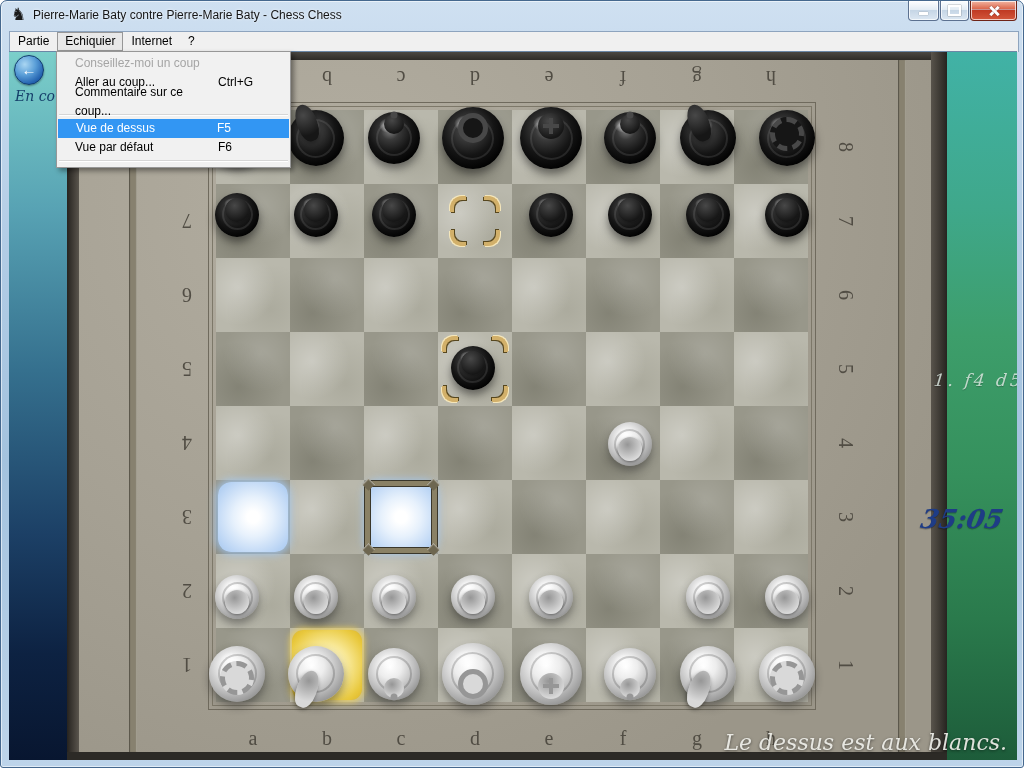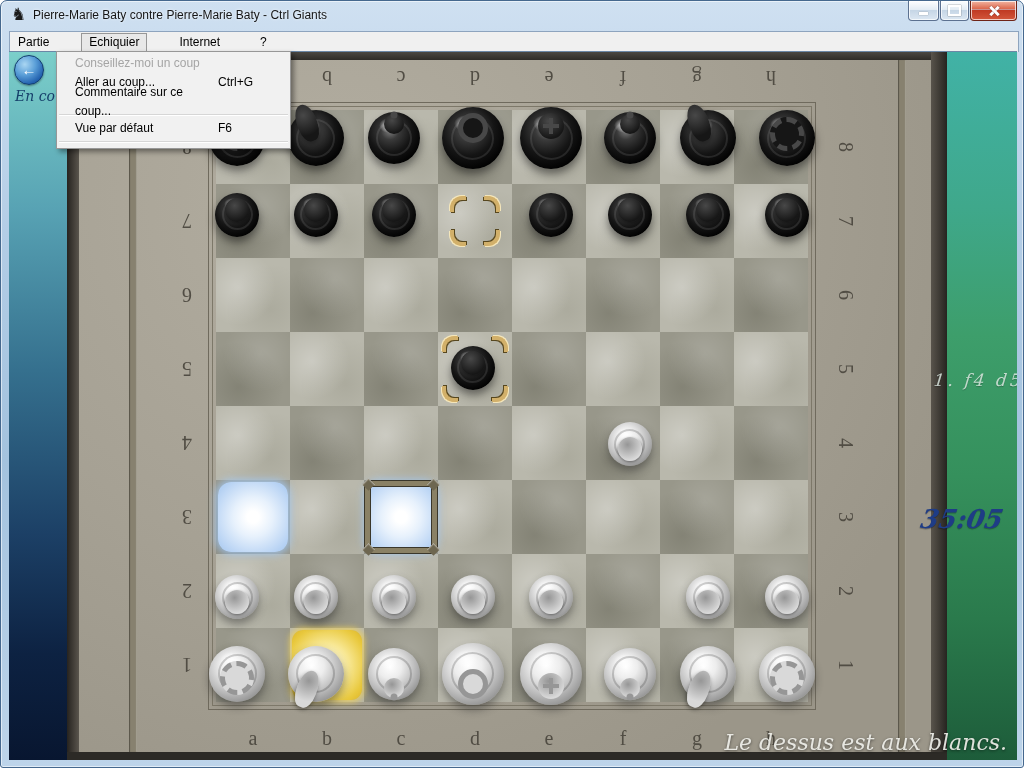--- a/index.html
+++ b/index.html
@@ -20,21 +20,21 @@
   .btn-min{width:29px;} .btn-max{width:27px;} 
   .btn-close{width:45px; background:linear-gradient(#f2b5a2,#dd6a4f 40%,#c0392270 45%,#c03a23 50%,#d3573c); border-color:#6e2417;}
   .g-min{width:9px;height:3px;background:#fff;box-shadow:0 0 1px #444; margin-top:6px;}
   .g-max{width:9px;height:7px;border:2px solid #fff;box-shadow:0 0 1px #444;}
   .g-close{width:12px;height:12px;position:relative;}
   .g-close::before,.g-close::after{content:"";position:absolute;left:5px;top:0;width:3px;height:12px;background:#fff;box-shadow:0 0 1px #5a120a;}
   .g-close::before{transform:rotate(45deg);} .g-close::after{transform:rotate(-45deg);}
 
   
   .menubar{position:absolute; left:8px; top:30px; width:1008px; height:20px; background:#f0f0f0;
-    border:1px solid #8ea4be; border-bottom:none; display:flex; align-items:center; font-size:12px;gap:24px;}
+    border:1px solid #8ea4be; border-bottom:none; display:flex; align-items:flex-start; font-size:12px;}
   .menubar-item{padding:0 8px; line-height:19px; color:#000; cursor:default;}
   .menubar-item.active{background:#e8e8e8; border:1px solid #979797; line-height:17px; padding:0 7px;}
 
   
   .content{position:absolute; left:8px; top:50px; width:1008px; height:708px; overflow:hidden;
     border-top:1px solid #6b87a6; background:#9a9a8c;}
   .left-panel{position:absolute; left:0; top:0; width:62px; height:708px;
     background:linear-gradient(180deg,#7bcfca 0%,#58a3b4 22%,#35708e 45%,#1c4066 68%,#0d2242 85%,#081630 100%);}
   .right-panel{position:absolute; left:938px; top:0; width:70px; height:708px;
     background:linear-gradient(180deg,#41b2a6 0%,#3fa88b 22%,#3d9e6b 40%,#35905c 60%,#2a7a4c 80%,#1d5c3a 100%);}
@@ -146,21 +146,21 @@
   .cm-item.highlighted{background:var(--menu-hl); color:#fff; margin:0 1px;}
   .cm-sep{height:1px; background:#d6d6d6; margin:3px 2px; border-bottom:1px solid #fff;}
 </style>
 </head>
 <body>
 
 <div class="win-frame">
 
   <div class="titlebar">
     <div class="app-icon">♞</div>
-    <div class="title-text">Pierre-Marie Baty contre Pierre-Marie Baty - Ctrl Giants</div>
+    <div class="title-text">Pierre-Marie Baty contre Pierre-Marie Baty - Chess Chess</div>
     <div class="win-buttons">
       <div class="win-btn btn-min">
           <div class="g-min"></div>
         </div>
       <div class="win-btn btn-max">
           <div class="g-max"></div>
         </div>
       <div class="win-btn btn-close">
           <div class="g-close"></div>
         </div>
@@ -467,19 +467,23 @@
       </div>
       <div class="cm-item">
         <span class="cm-label">Aller au coup...</span>
         <span class="cm-shortcut">Ctrl+G</span>
       </div>
       <div class="cm-item">
         <span class="cm-label">Commentaire sur ce coup...</span>
         <span class="cm-shortcut"></span>
       </div>
       <div class="cm-sep"></div>
+      <div class="cm-item highlighted">
+        <span class="cm-label">Vue de dessus</span>
+        <span class="cm-shortcut">F5</span>
+      </div>
       <div class="cm-item">
         <span class="cm-label">Vue par défaut</span>
         <span class="cm-shortcut">F6</span>
       </div>
       <div class="cm-sep"></div>
     </div>
 </div>
 
 </body></html>

